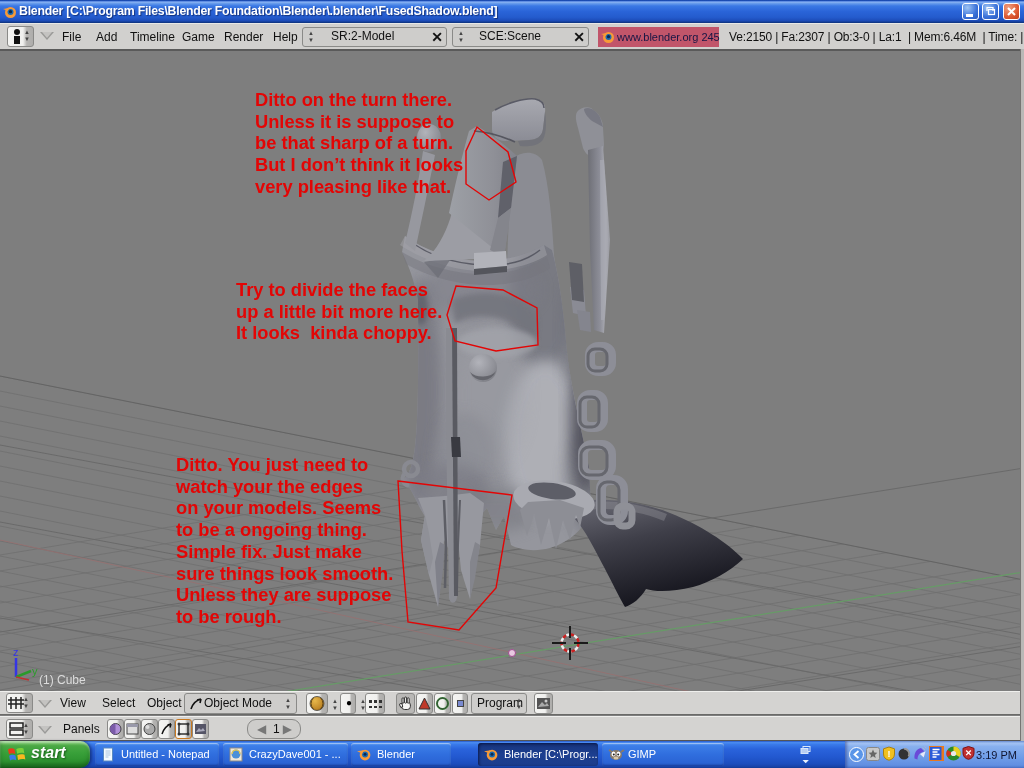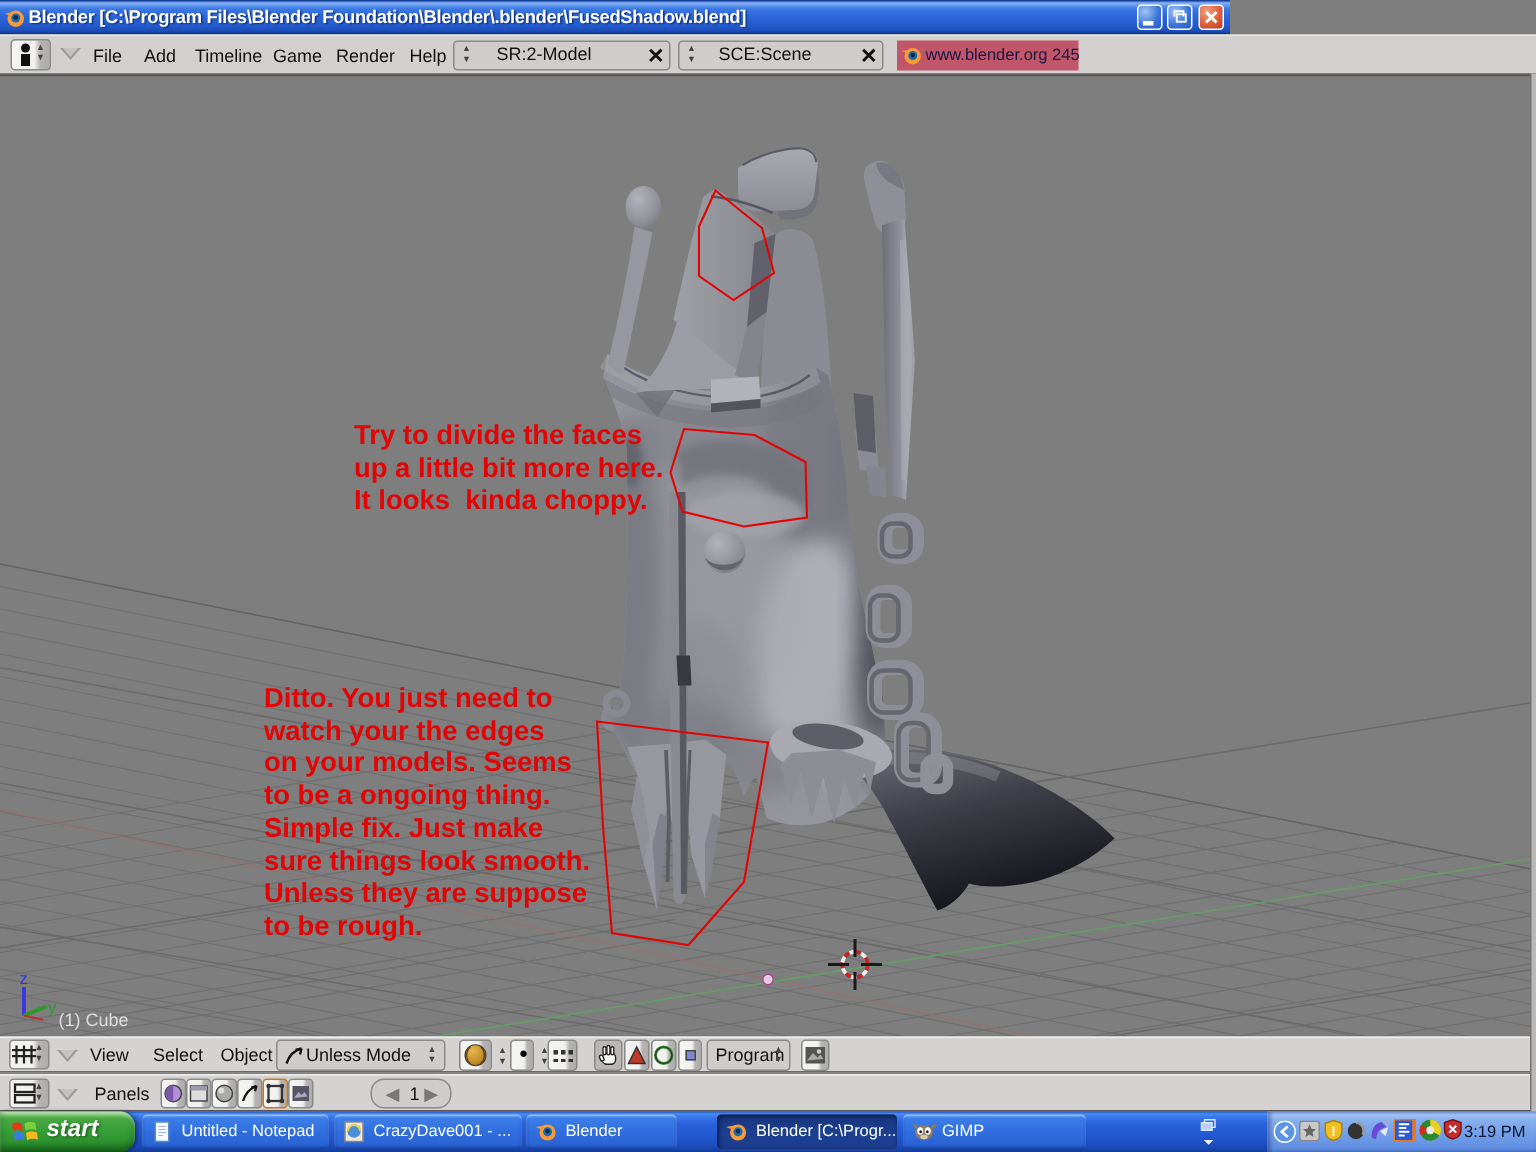--- a/index.html
+++ b/index.html
@@ -1,19 +1,19 @@
 <!DOCTYPE html>
 <html><head>
 <meta charset="utf-8">
 <style>
 * { margin:0; padding:0; box-sizing:border-box; }
 html,body { width:1024px; height:768px; overflow:hidden; font-family:"Liberation Sans", sans-serif; }
 #root { position:relative; width:1024px; height:768px; background:#7e7e7e; }
 
-#titlebar { position:absolute; left:0; top:0; width:820px; height:23px;
+#titlebar { position:absolute; left:0; top:0; width:1024px; height:23px;
   background:linear-gradient(180deg,#0c2a68 0%,#2058cf 3%,#8fb6f2 9%,#6fa2ee 13%,#3a78e4 26%,#2a64d8 50%,#245bcd 75%,#1c4cb8 90%,#123a8e 97%,#0d2f73 100%);
 }
 #titletext { position:absolute; left:19px; top:4px; color:#fff; font-size:12.3px; font-weight:bold; letter-spacing:-0.25px; text-shadow:1px 1px 1px #12317c; white-space:nowrap; }
 .winbtn { position:absolute; top:3px; width:17px; height:17px; border-radius:3px; border:1px solid #fff; }
 #btnmin,#btnmax { background:radial-gradient(circle at 30% 25%,#9ec5f5,#3a71d8 60%,#2a5bc0); }
 #btnclose { background:radial-gradient(circle at 30% 25%,#f0a080,#dd5a33 60%,#c23a18); }
 .winbtn span { position:absolute; color:#fff; }
 
 #menubar { position:absolute; left:0; top:23px; width:1024px; height:26px; background:#d1d0ce; border-top:1px solid #e8e8e6; }
 #menushadow { position:absolute; left:0; top:49px; width:1024px; height:2px; background:#5a5a5a; }
@@ -104,20 +104,21 @@
     </div>
     <div id="blenderorg">
       <svg style="position:absolute;left:3px;top:3px" width="14" height="14" viewBox="0 0 14 14">
         <circle cx="7.5" cy="7.5" r="5.5" fill="#f79a38"></circle>
           <circle cx="7.5" cy="7" r="3" fill="#1a6ab0"></circle>
           <circle cx="7.5" cy="6.7" r="1.6" fill="#0a2a50"></circle>
           <path d="M0,4 L6,3 L5,6 Z" fill="#f79a38"></path>
       </svg>
       <span style="position:absolute;left:19px;white-space:nowrap">www.blender.org 245</span>
     </div>
+    <div id="stats">Ve:2150 | Fa:2307 | Ob:3-0 | La:1&nbsp;&nbsp;| Mem:6.46M&nbsp;&nbsp;| Time: |</div>
   </div>
   <div id="menushadow"></div>
   <div style="position:absolute;left:1020px;top:49px;width:4px;height:692px;background:#b9b8b6;border-left:1px solid #767573;z-index:5"></div>
 
   <div id="viewport">
     <svg id="vpsvg" width="1024" height="640" viewBox="0 51 1024 640" style="position:absolute;left:0;top:0">
 
       <clipPath id="clipFloor">
           <path d="M0,376 L1024,580 L1024,691 L0,691 Z"></path>
         </clipPath>
@@ -348,20 +349,25 @@
       <g>
         <path d="M16,677 L16,658" stroke="#3535e5" stroke-width="2.5"></path>
         <path d="M16,677 L31,671" stroke="#2a9a2a" stroke-width="2.5"></path>
         <path d="M16,677 L29,680" stroke="#c03030" stroke-width="1.5"></path>
         <text x="13" y="656" font-size="11" fill="#3535e5" font-family="Liberation Sans">z</text>
         <text x="32" y="675" font-size="11" fill="#2a9a2a" font-family="Liberation Sans">y</text>
       </g>
       <text x="39" y="684" font-size="12" fill="#dcdcdc" font-family="Liberation Sans">(1) Cube</text>
     </svg>
 
+    <div class="redtext" style="left:255px;top:38px">Ditto on the turn there.
+Unless it is suppose to
+be that sharp of a turn.
+But I don’t think it looks
+very pleasing like that.</div>
     <div class="redtext" style="left:176px;top:403px">Ditto. You just need to
 watch your the edges
 on your models. Seems
 to be a ongoing thing.
 Simple fix. Just make
 sure things look smooth.
 Unless they are suppose
 to be rough.</div>
     <div class="redtext" style="left:236px;top:228px">Try to divide the faces
 up a little bit more here.
@@ -376,21 +382,21 @@
       <div class="spin" style="right:0;top:2px">▲<br>▼</div>
     </div>
     <div class="tri" style="left:38px;top:8px"></div>
     <div class="htext" style="left:60px;top:4px">View</div>
     <div class="htext" style="left:102px;top:4px">Select</div>
     <div class="htext" style="left:147px;top:4px">Object</div>
     <div class="combo" style="left:184px;top:1px;width:113px;height:21px">
       <svg width="16" height="16" style="position:absolute;left:3px;top:2px">
           <path d="M3,13 C5,7 9,4 13,3 M13,3 l-4,1 M13,3 l-1,4" stroke="#111" stroke-width="1.6" fill="none"></path>
         </svg>
-      <span style="position:absolute;left:19px;top:2px">Unless Mode</span>
+      <span style="position:absolute;left:19px;top:2px">Object Mode</span>
       <div class="spin" style="right:2px;top:3px">▲<br>▼</div>
     </div>
     <div class="bbtn" style="left:306px;top:1px;width:22px;height:21px"><svg width="20" height="19">
           <defs>
             <radialGradient id="gold" cx="0.35" cy="0.3" r="0.85">
               <stop offset="0" stop-color="#e8b84a"></stop>
               <stop offset="0.7" stop-color="#c08828"></stop>
               <stop offset="1" stop-color="#8a5c14"></stop>
             </radialGradient>
           </defs>

